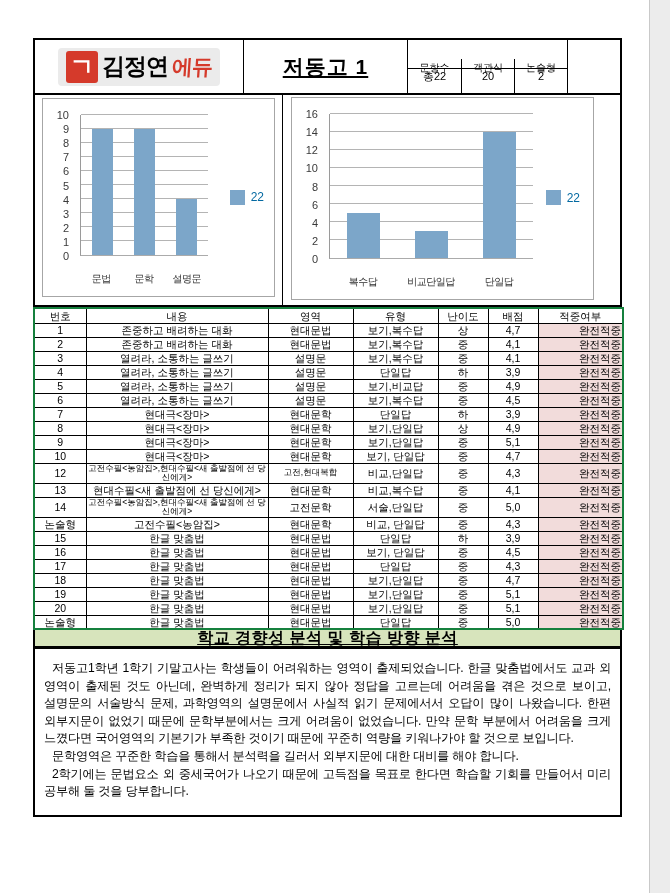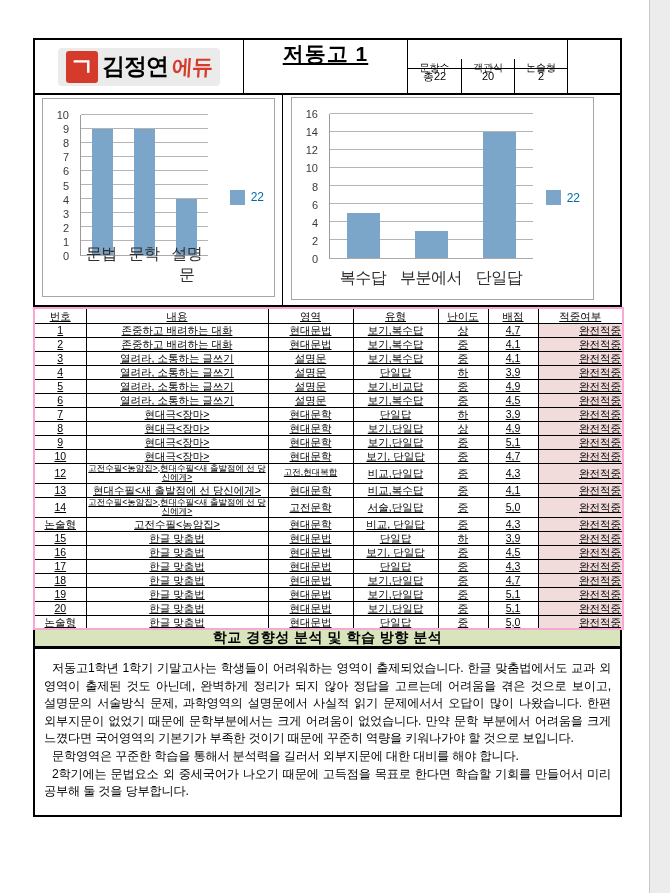--- a/index.html
+++ b/index.html
@@ -8,21 +8,21 @@
   .page { position:relative; width:650px; height:893px; background:#ffffff; border-right:1px solid #c9c9c9; overflow:hidden; }
   .doc { position:absolute; left:33px; top:38px; width:589px; }
 
   
   .header-row { display:flex; height:57px; border:2px solid #000; }
   .logo-cell { width:209px; border-right:1px solid #000; display:flex; align-items:center; justify-content:center; }
   .logo-wrap { background:#ebebeb; border-radius:4px; padding:3px 8px; display:flex; align-items:center; gap:4px; }
   .logo-mark { width:32px; height:32px; background:#d53a2b; border-radius:3px; color:#fff; font-weight:bold; font-size:24px; display:flex; align-items:center; justify-content:center; line-height:1; }
   .logo-name { font-size:23px; font-weight:700; letter-spacing:-1px; }
   .logo-suffix { font-size:21px; font-weight:900; color:#d53a2b; letter-spacing:-1px; transform:skewX(-4deg); }
-  .title-cell { width:164px; border-right:1px solid #000; display:flex; justify-content:center; }
+  .title-cell { width:164px; border-right:1px solid #000; display:flex; align-items:center; justify-content:center; }
   .title-text { font-size:21px; font-weight:bold; text-decoration:underline; letter-spacing:1px; }
   .stats-cell { flex:1; display:grid; grid-template-columns:53px 53px 53px 1fr; grid-template-rows:19px 1fr; }
   .stats-cell .sh { border-bottom:1px solid #000; font-size:10px; display:flex; align-items:center; justify-content:center;margin-top:28px; }
   .stats-cell .sh + .sh, .stats-cell .sv + .sv { border-left:1px solid #000; }
   .stats-cell .sv { font-size:11px; display:flex; align-items:center; justify-content:center; }
   .stats-cell .sempty { grid-row:1 / span 2; grid-column:4; border-left:1px solid #000; }
 
   
   .charts-row { display:flex; height:212px; border:2px solid #000; border-top:none; }
   .chart-cell { position:relative; }
@@ -37,37 +37,37 @@
   .chart-cell.left  .plot-area { right:66px; }
   .chart-cell.right .plot-area { right:60px; }
   .gridline { position:absolute; left:0; right:0; height:1px; background:#b4b4b4; }
   .bar-slot { position:relative; flex:1; height:100%; display:flex; align-items:flex-end; justify-content:center; }
   .bar { display:block; }
   .chart-cell.left  .bar { width:21px; }
   .chart-cell.right .bar { width:33px; }
   .x-axis-labels { position:absolute; left:37px; bottom:10px; display:flex; }
   .chart-cell.left  .x-axis-labels { right:66px; }
   .chart-cell.right .x-axis-labels { right:60px; }
-  .xtick { flex:1; text-align:center; font-size:16px; color:#2e2e2e; letter-spacing:-0.5px; }
+  .xtick { flex:1; text-align:center; font-size:10px; color:#2e2e2e; letter-spacing:-0.5px; }
   .legend { position:absolute; top:46%; display:flex; align-items:center; gap:6px; }
   .chart-cell.left  .legend { right:10px; }
   .chart-cell.right .legend { right:13px; }
   .legend-swatch { width:15px; height:15px; }
   .legend-label { font-size:12px; color:#0369a1; }
 
   
-  table.q-table { width:589px; border-collapse:collapse; border:2px solid #f9a8d4; table-layout:fixed;text-decoration:underline; }
+  table.q-table { width:589px; border-collapse:collapse; border:2px solid #15803d; table-layout:fixed; }
   .q-table th, .q-table td { border:1px solid #000; font-size:10.5px; font-weight:normal; text-align:center; vertical-align:middle; height:14px; line-height:12px; padding:0 1px; overflow:hidden; }
   .q-table th { height:15px; }
   .q-table td.small { font-size:8.5px; line-height:9.5px; }
   .q-table td.hit-cell { background:#f2dcdb;text-align:right; }
 
   
   .green-bar { height:18px; background:#d7e4bc; border:2px solid #000; border-top:none; display:flex; align-items:center; justify-content:center; }
-  .green-bar span { font-size:14px; font-weight:bold; letter-spacing:0.5px;text-align:center; }
+  .green-bar span { font-size:16px; font-weight:bold; text-decoration:underline; letter-spacing:0.5px;text-align:center; }
   .analysis-box { height:169px; border:2px solid #000; border-top:1px solid #000; padding:11px 9px 0 9px; }
   .analysis-box p { font-size:12.2px; line-height:17.6px; text-align:justify; word-break:keep-all; text-indent:8px; letter-spacing:-0.2px; }
 </style>
 </head>
 <body>
 
 <div class="page">
   <div class="doc">
 
     <div class="header-row">
@@ -167,21 +167,21 @@
               </div>
               <div class="bar-slot">
                 <div class="bar" style="height: 18.75%; background: rgb(124, 166, 201);"></div>
               </div>
               <div class="bar-slot">
                 <div class="bar" style="height: 87.5%; background: rgb(124, 166, 201);"></div>
               </div>
             </div>
           <div class="x-axis-labels">
               <div class="xtick">복수답</div>
-              <div class="xtick">부분에서</div>
+              <div class="xtick">비교단일답</div>
               <div class="xtick">단일답</div>
             </div>
           <div class="legend">
             <span class="legend-swatch" style="background: rgb(124, 166, 201);"></span>
             <span class="legend-label">22</span>
           </div>
         </div>
       </div>
     </div>
 

